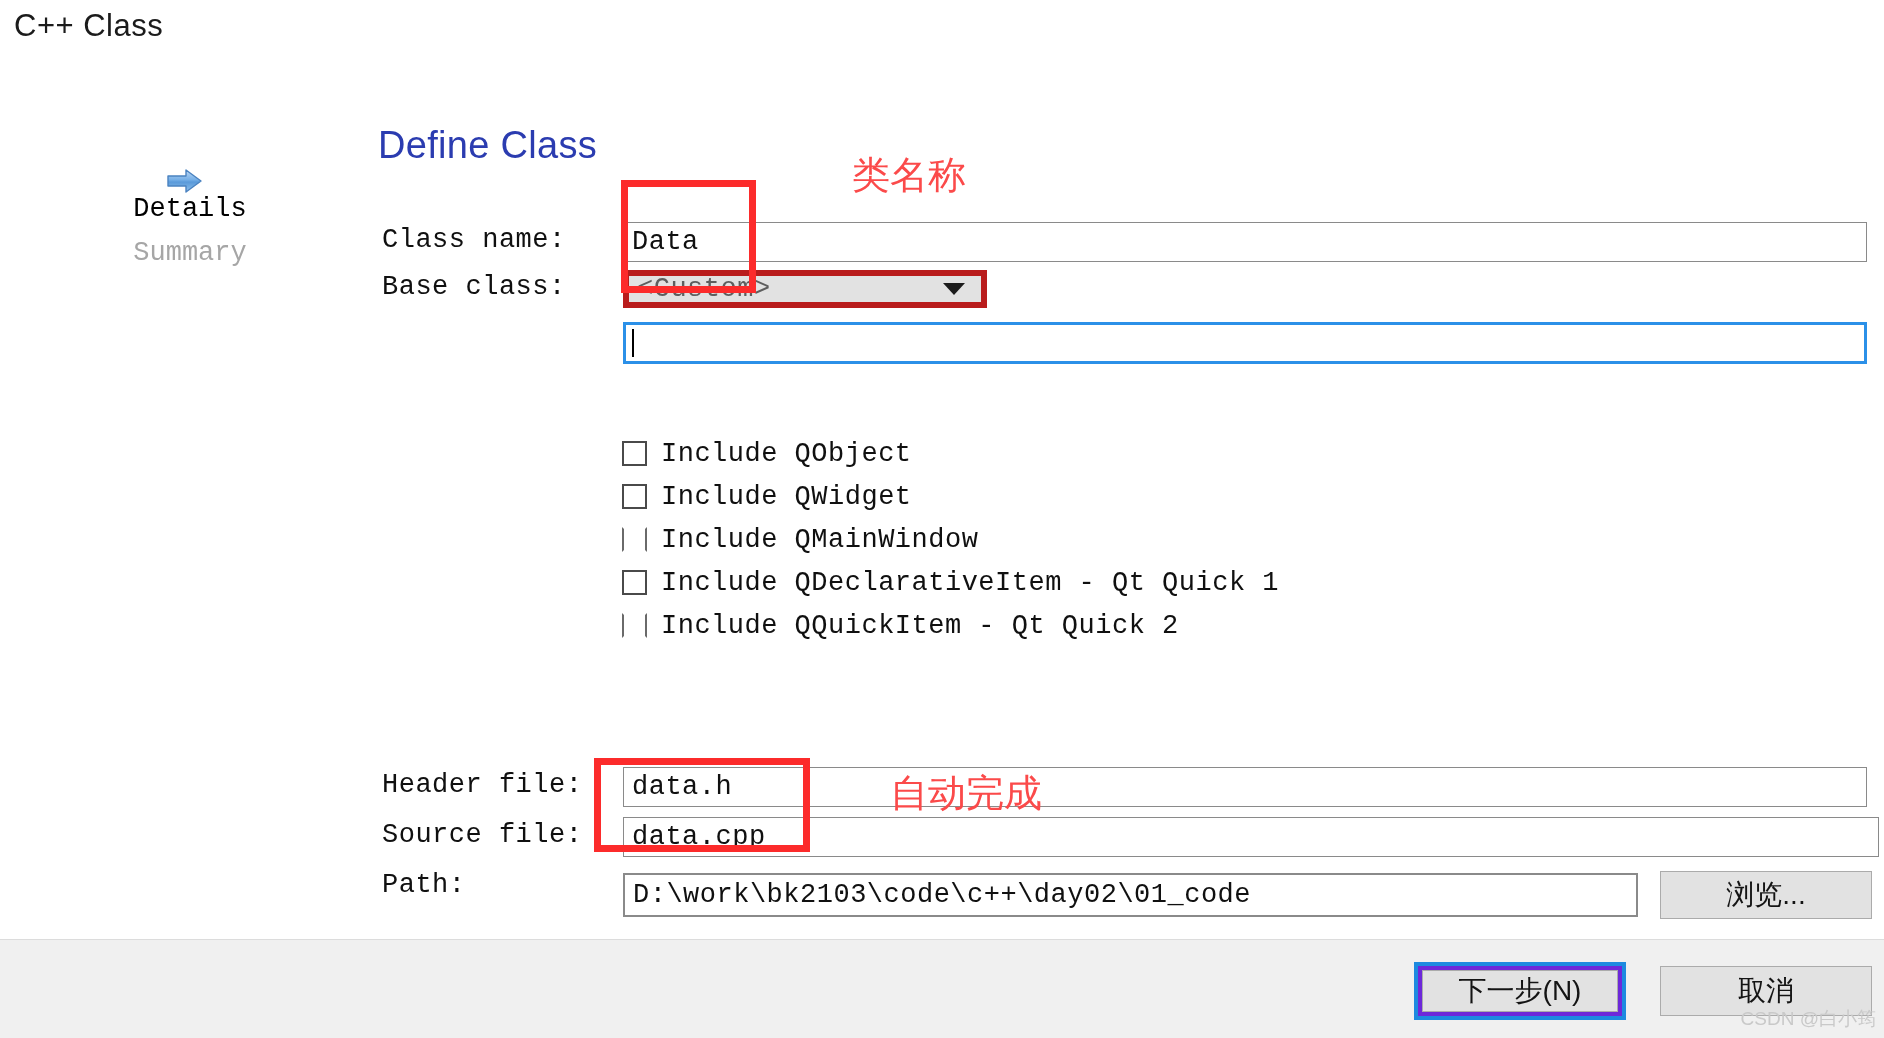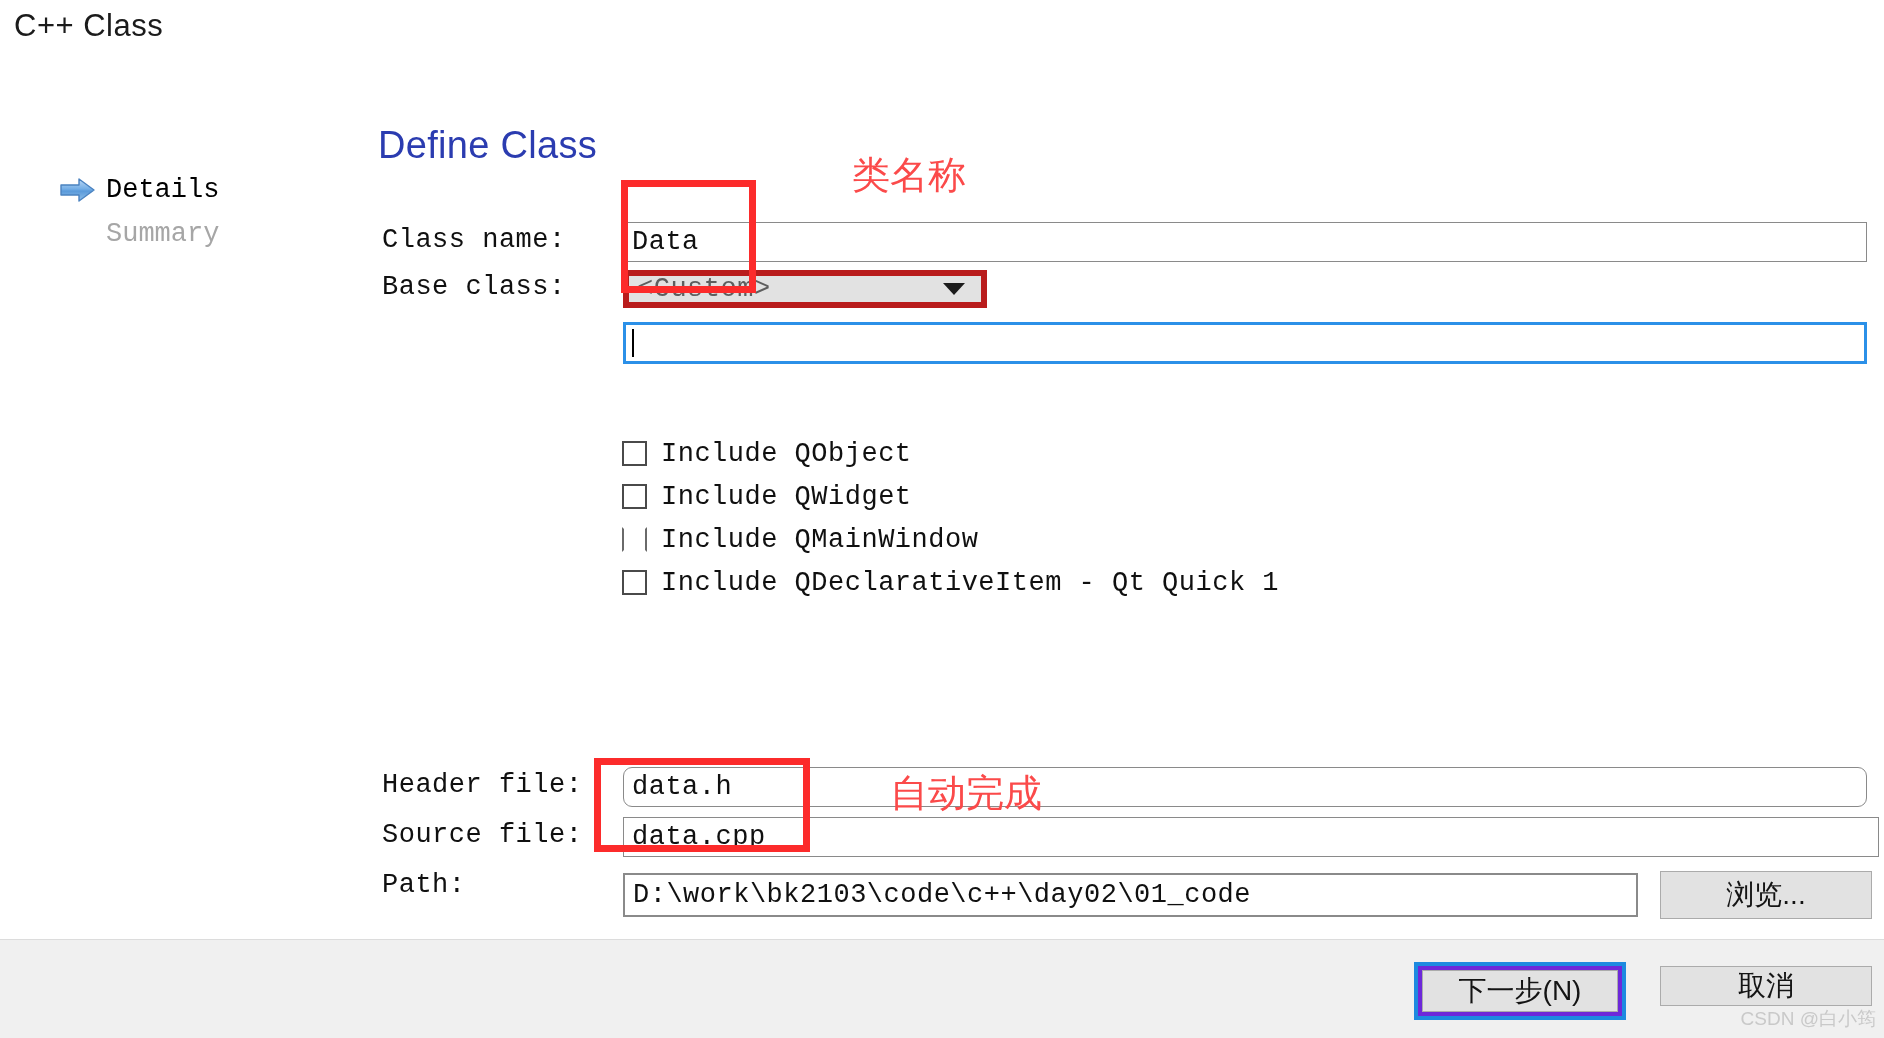--- a/index.html
+++ b/index.html
@@ -35,20 +35,21 @@
     top: 168px;
     width: 260px;
   }
   .step {
     display: flex;
     align-items: center;
     height: 44px;
     font-family: "Liberation Mono", monospace;
     font-size: 27px;
     white-space: nowrap;
+    flex-direction: column;
   }
   .step-arrow {
     width: 36px;
     height: 26px;
     margin-right: 10px;
     flex: none;
     display: block;
   }
   .step-arrow.hidden { visibility: hidden; }
   .step-label.active { color: #000000; }
@@ -288,41 +289,45 @@
   <div class="check-row">
     <span class="cb disabled"></span>
     <span class="cb-label">Include QMainWindow</span>
   </div>
 
   <div class="check-row">
     <span class="cb"></span>
     <span class="cb-label">Include QDeclarativeItem - Qt Quick 1</span>
   </div>
 
+  <div class="check-row">
+    <span class="cb disabled"></span>
+    <span class="cb-label">Include QQuickItem - Qt Quick 2</span>
+  </div>
 
 
 </div>
 
 <div class="form-label" style="left:382px; top:770px;">Header file:</div>
-<div class="line-edit" style="left:623px; top:767px; width:1244px; height:40px;border-radius:9px;">data.h</div>
+<div class="line-edit" style="left:623px; top:767px; width:1244px; height:40px;">data.h</div>
 
 <div class="form-label" style="left:382px; top:820px;">Source file:</div>
 <div class="line-edit" style="left:623px; top:817px; width:1256px; height:40px;">data.cpp</div>
 
 <div class="form-label" style="left:382px; top:870px;">Path:</div>
 <div class="line-edit" style="left:623px; top:873px; width:1015px; height:44px; border-width:2px;">D:\work\bk2103\code\c++\day02\01_code</div>
 <div class="btn" style="left:1660px; top:871px; width:212px; height:48px;">浏览...</div>
 
 <div class="footer"></div>
 
 <div class="btn-focus-ring" style="left:1414px; top:962px; width:212px; height:58px;">
   <div class="btn">下一步(N)</div>
 </div>
 
-<div class="btn" style="left:1660px; top:966px; width:212px; height:40px;">取消</div>
+<div class="btn" style="left:1660px; top:966px; width:212px; height:50px;">取消</div>
 
 <div class="anno-box" style="left:621px; top:180px; width:135px; height:113px;"></div>
 <div class="anno-text" style="left:852px; top:150px;">类名称</div>
 
 <div class="anno-box" style="left:594px; top:758px; width:216px; height:94px;"></div>
 <div class="anno-text" style="left:890px; top:768px;">自动完成</div>
 
 <div class="watermark">CSDN @白小筠</div>
 
 </body></html>

